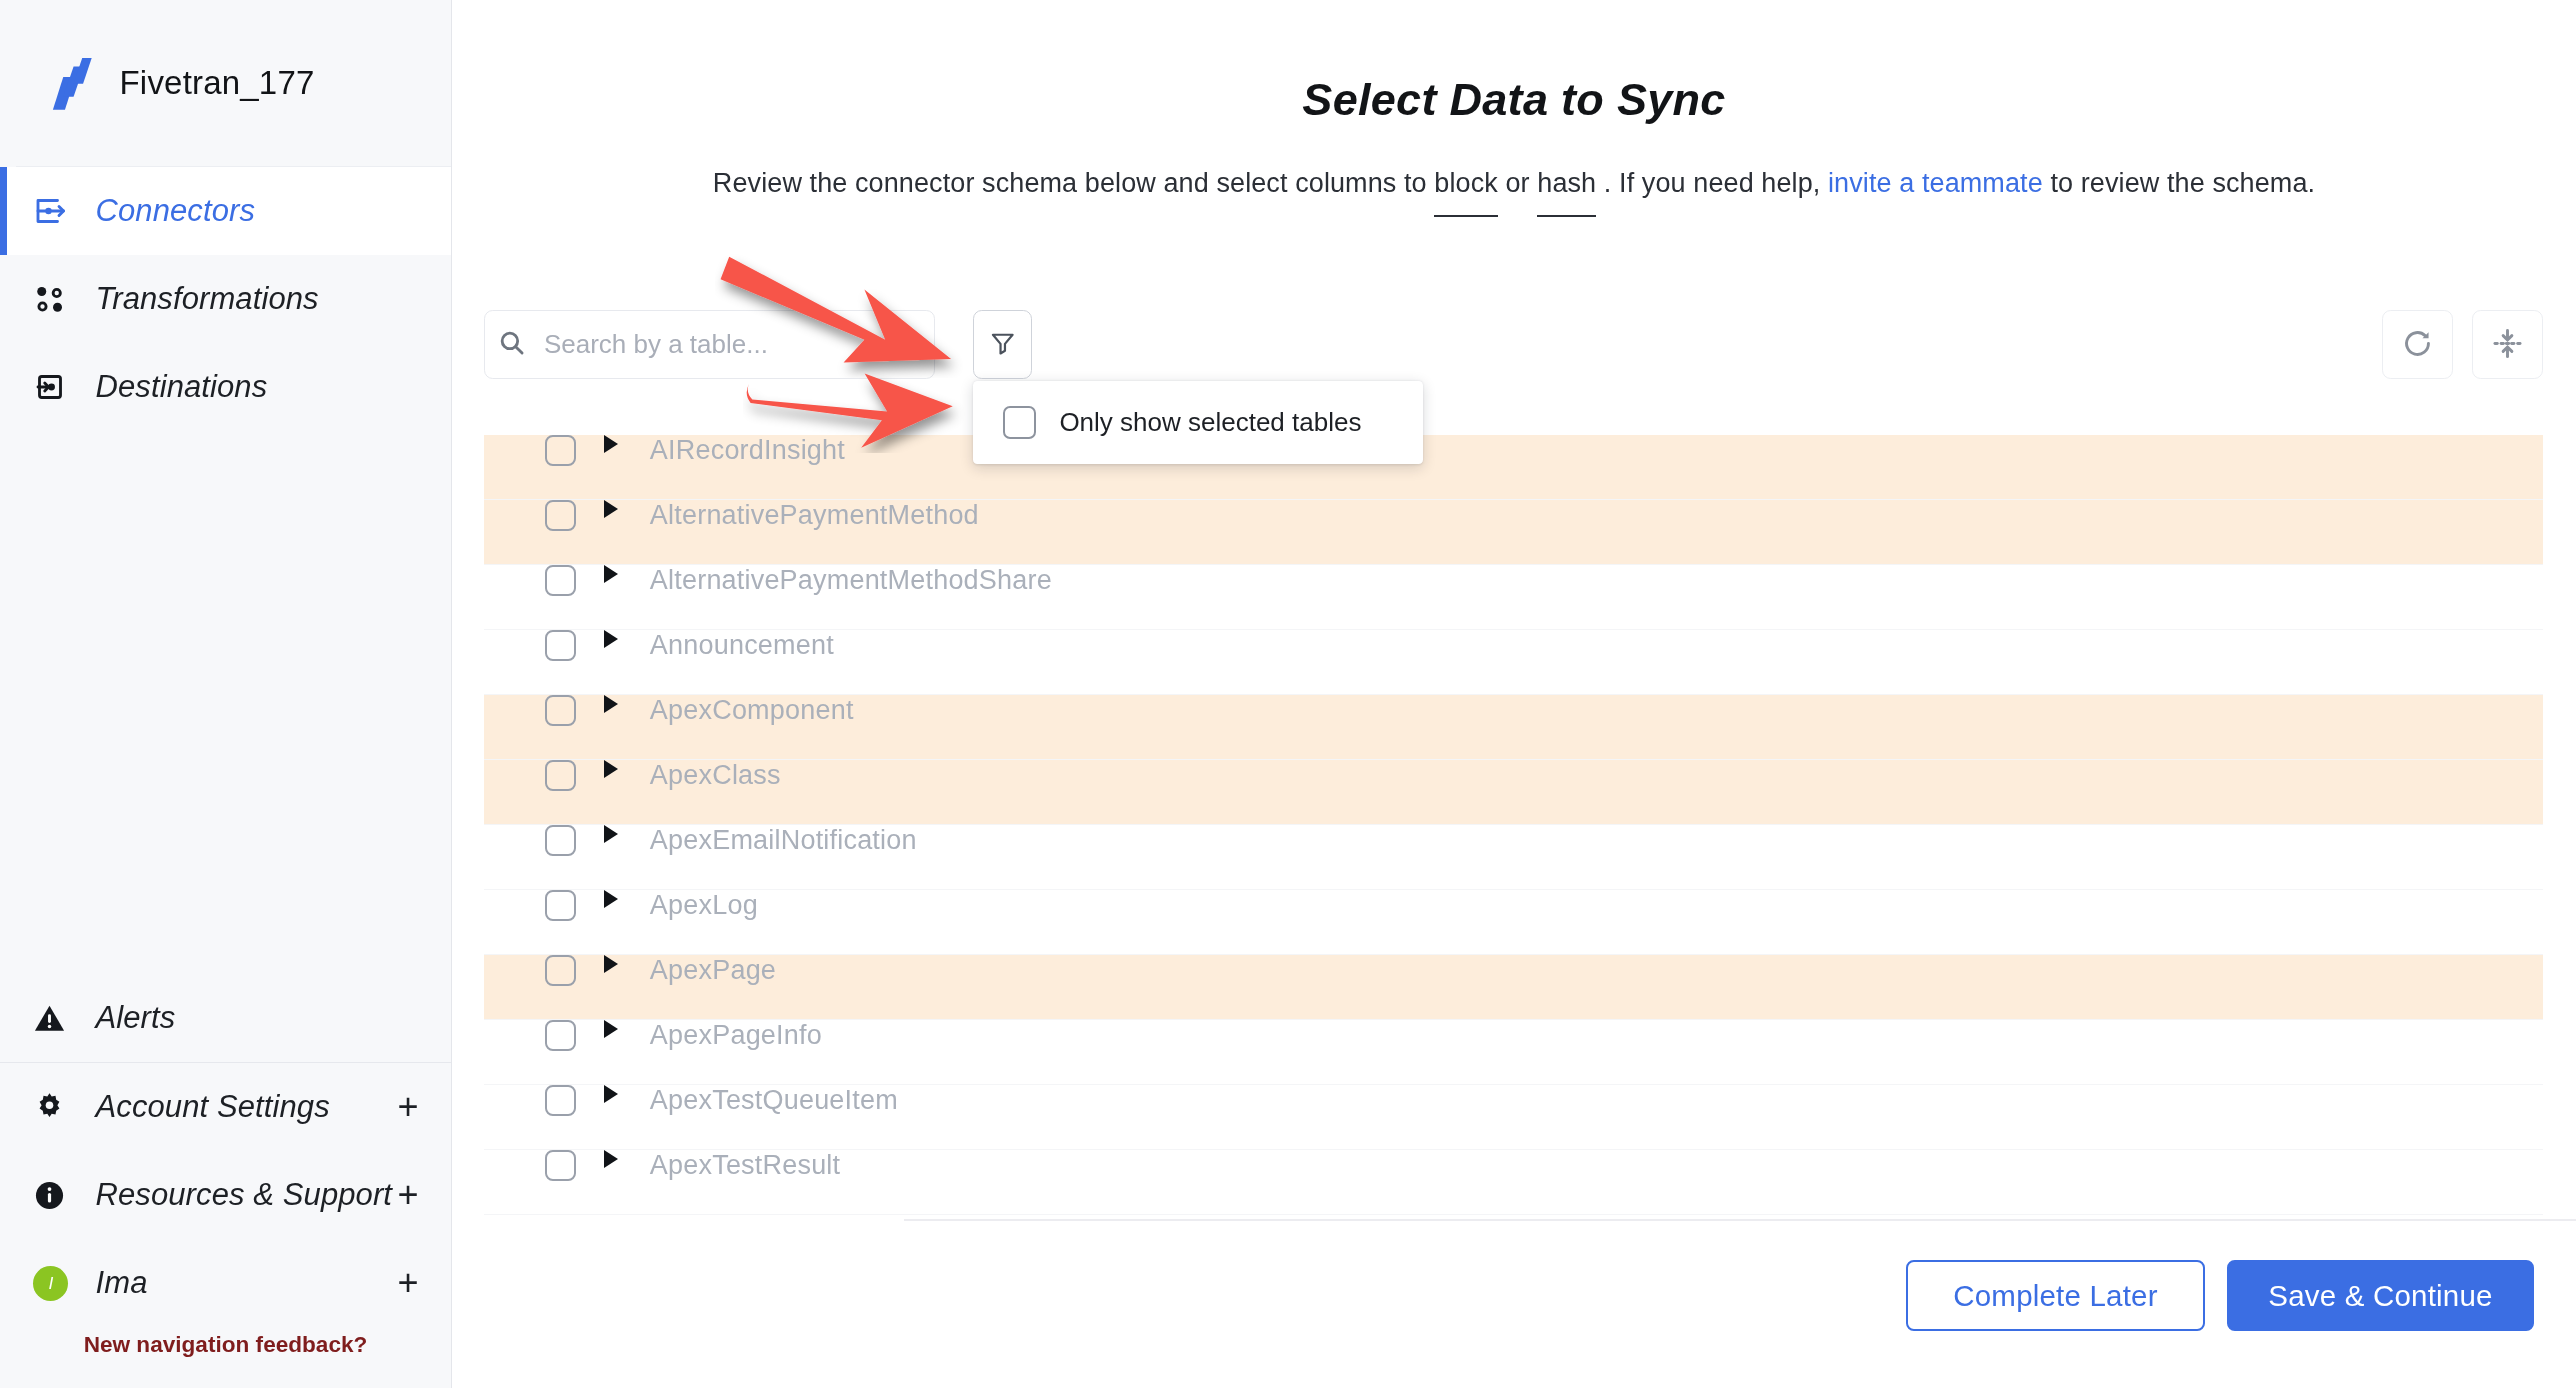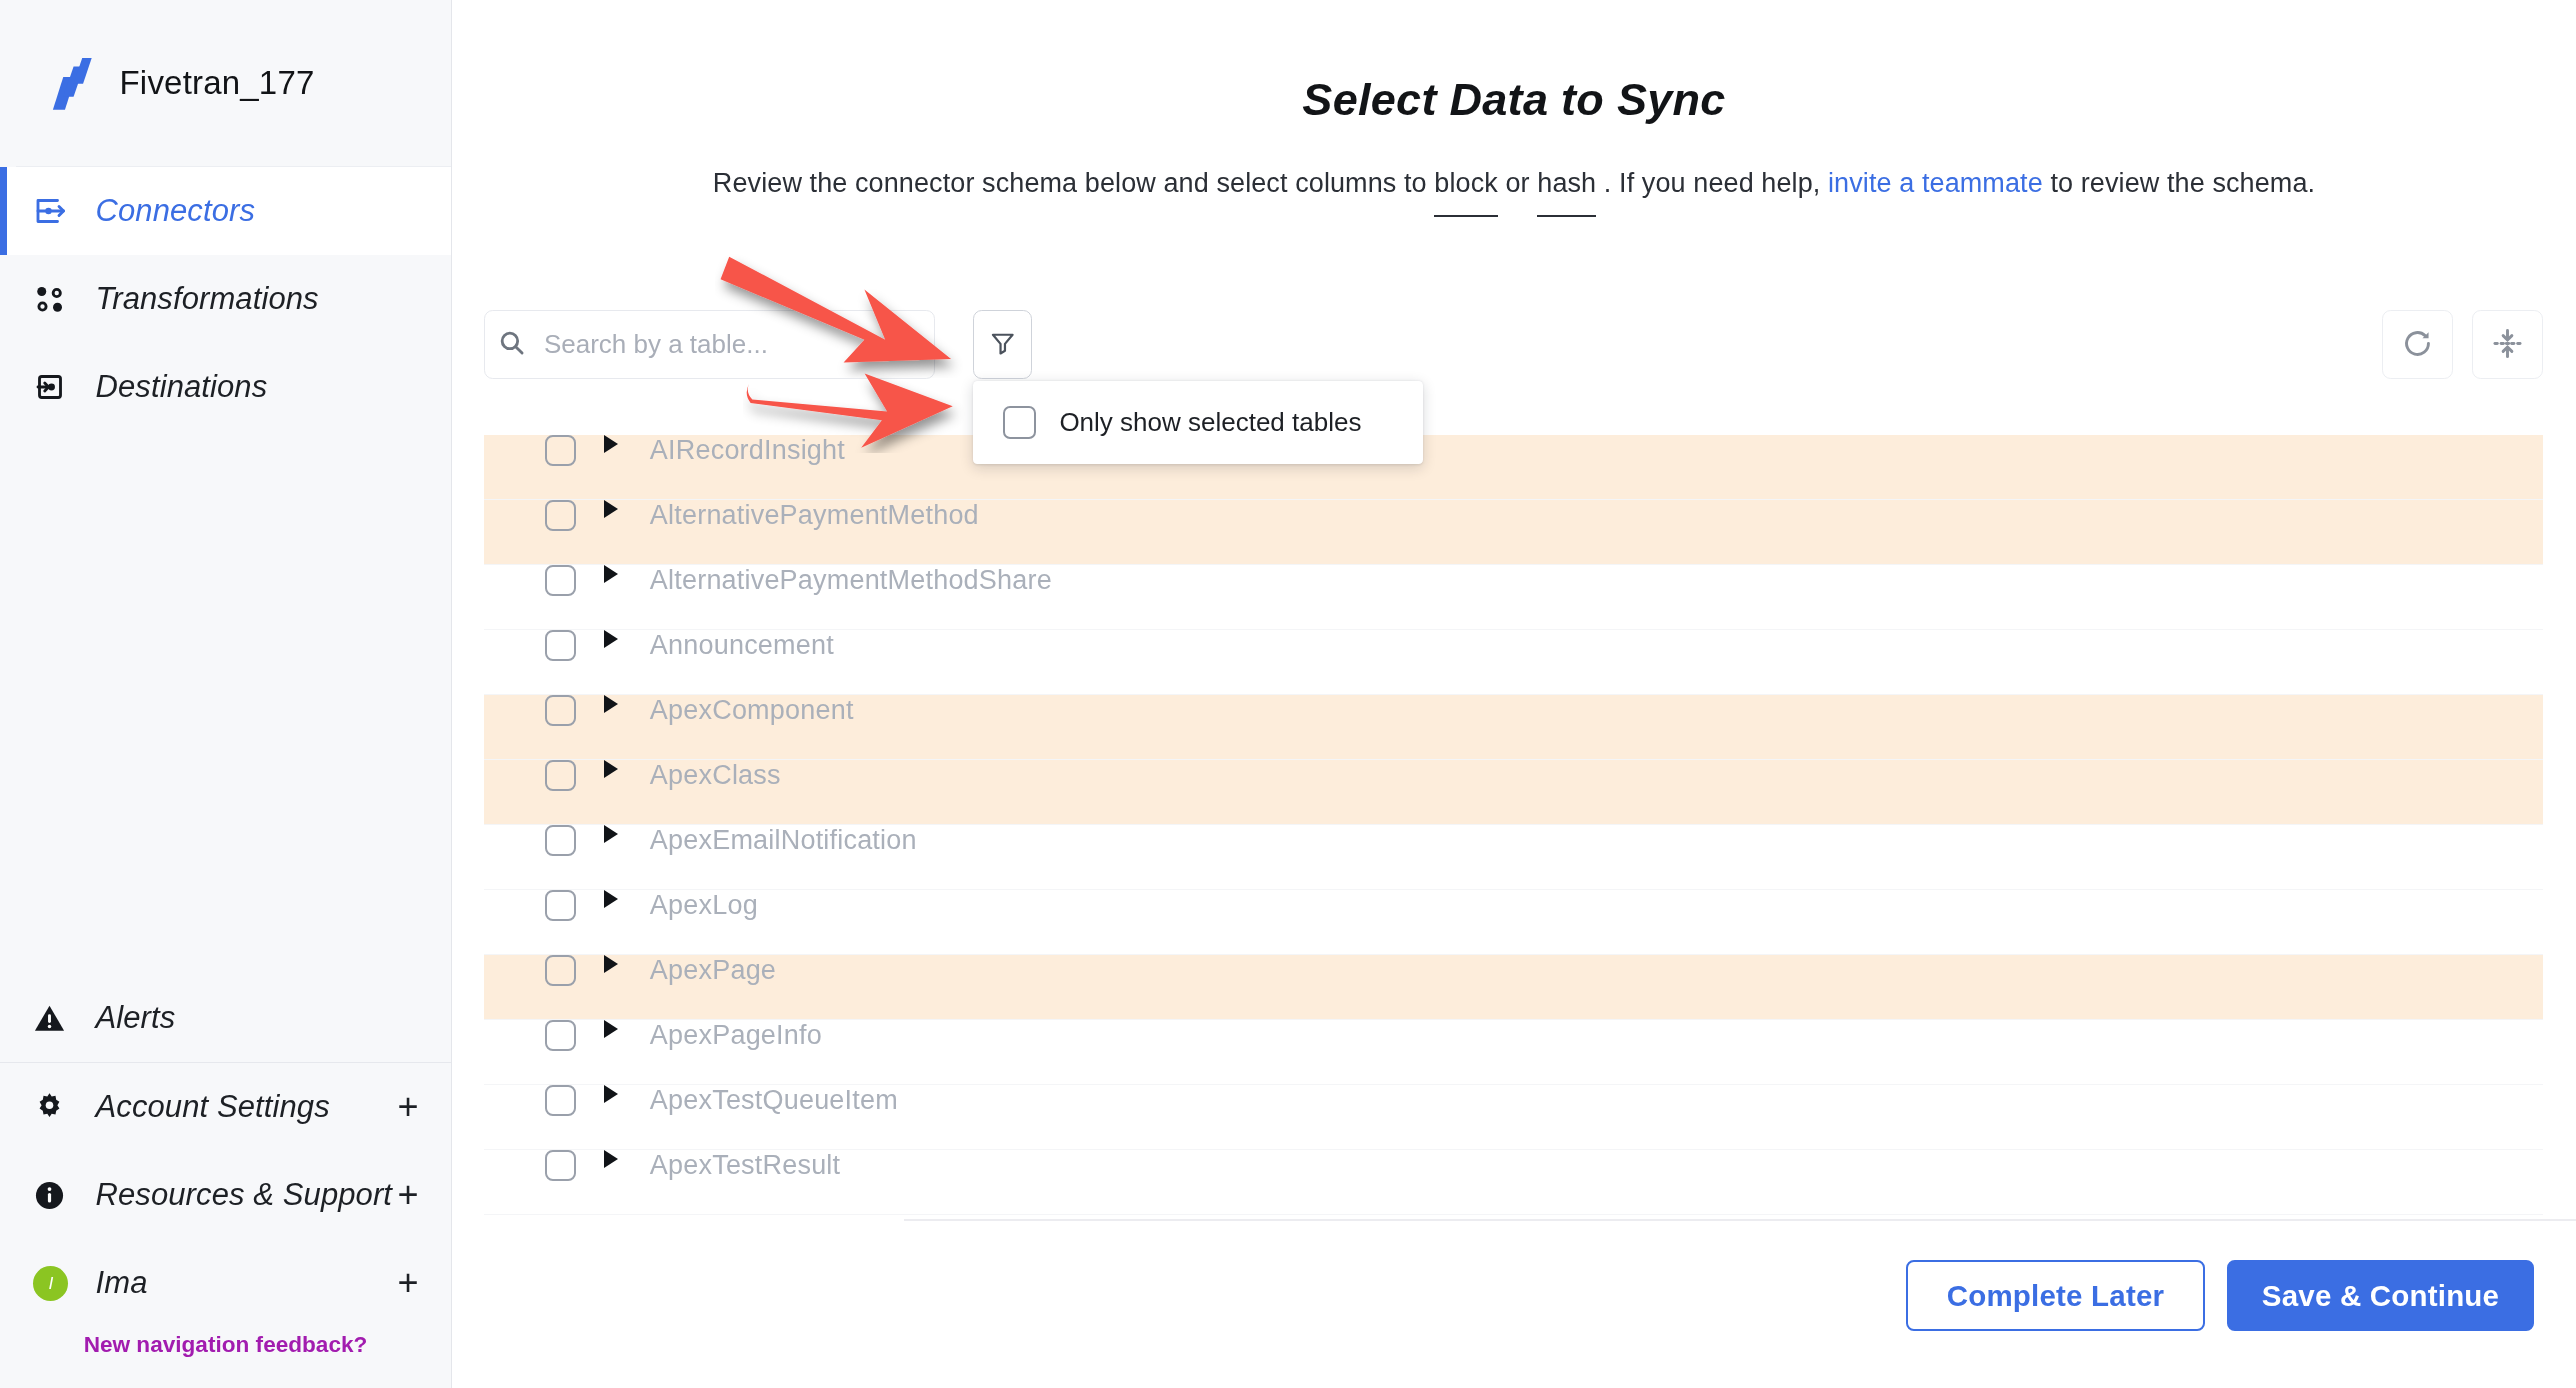--- a/index.html
+++ b/index.html
@@ -112,21 +112,21 @@
   .nav-feedback {
     height: 62px;
     display: flex;
     align-items: flex-start;
     justify-content: center;
     padding-top: 5.2px;
     cursor: pointer;
   }
   .nav-feedback span {
     font-size: 22.6px;
-    color: #a21caf;
+    color: #7f1d1d;
     font-weight: bold;
   }
 
   
   #main {
     position: relative;
     flex: 1 1 auto;
     height: 1389px;
     background: #ffffff;
     overflow: hidden;
@@ -290,21 +290,20 @@
     top: 1219px;
     height: 1.7px;
     background: #ececf0;
   }
   .footer {
     position: absolute;
     right: 42px;
     top: 1260px;
     display: flex;
     gap: 22px;
-    font-weight: bold;
   }
   .btn {
     height: 71px;
     border-radius: 7.8px;
     display: flex; align-items: center; justify-content: center;
     font-size: 29.5px;
     cursor: pointer;
     letter-spacing: 0.2px;
   }
   .btn-secondary {

